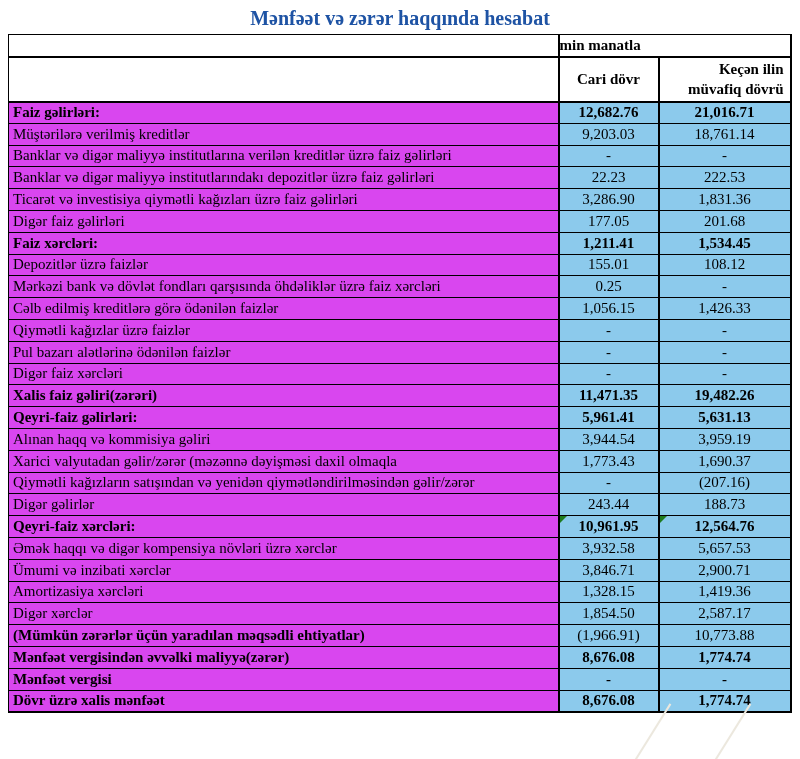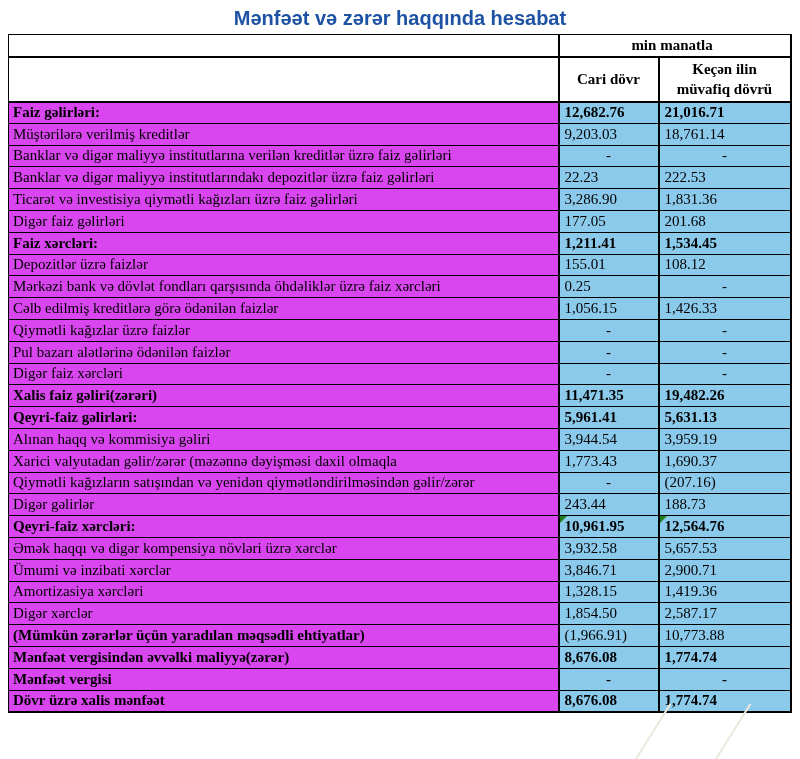--- a/index.html
+++ b/index.html
@@ -8,21 +8,21 @@
     width: 800px;
     height: 759px;
     background: #ffffff;
     font-family: "Liberation Serif", "DejaVu Serif", serif;
     position: relative;
     overflow: hidden;
   }
   .page-title {
     margin: 7px 0 4px 0;
     text-align: center;
-    font-family: Liberation Sans, sans-serif;
+    font-family: Liberation Serif, serif;
     font-weight: bold;
     font-size: 20px;
     color: var(--title-color, #1E53A4);
   }
   table.report {
     border-collapse: collapse;
     table-layout: fixed;
     margin-left: 8px;
     width: 782px;
     border: 1px solid var(--border-color, #000);
@@ -31,53 +31,53 @@
   }
   td, th {
     border: 1px solid var(--border-color, #000);
     overflow: hidden;
     box-sizing: border-box;
   }
   
   tr.unit-row td { height: 22px; border-bottom: 2px solid var(--border-color, #000); }
   td.unit-empty { border-right: 2px solid var(--border-color, #000); }
   td.unit-cell {
-    text-align: center;
+    text-align: left;
     font-weight: bold;
     font-size: 15px;
     padding: 0 5px 0 0;
   }
   
   th {
     height: 45px;
     font-size: 15px;
     font-weight: bold;
     text-align: center;
     vertical-align: middle;
     border-bottom: 2px solid var(--border-color, #000);
     background: #ffffff;
     padding: 0 6px;
     line-height: 1.35;
   }
   th.corner { border-right: 2px solid var(--border-color, #000); }
-  th.prev-col { border-left: 2px solid var(--border-color, #000); }
+  th.prev-col { border-left: 2px solid var(--border-color, #000); text-align: right; }
   
   td.label {
     height: 21.8px;
     font-size: 15px;
     padding: 0 2px 0 4px;
     white-space: nowrap;
     background: #d946ef;
     border-right: 2px solid var(--border-color, #000);
     vertical-align: middle;
   }
   td.value {
     height: 21.8px;
     font-size: 15px;
-    text-align: left;
+    text-align: center;
     padding: 0 5px;
     background: var(--cell-fill, #8CCAEC);
     position: relative;
     vertical-align: middle;
   }
   td.value + td.value { border-left: 2px solid var(--border-color, #000); }
   .bold { font-weight: bold; }
   td.dash { text-align: center; }
   .flag {
     position: absolute;

